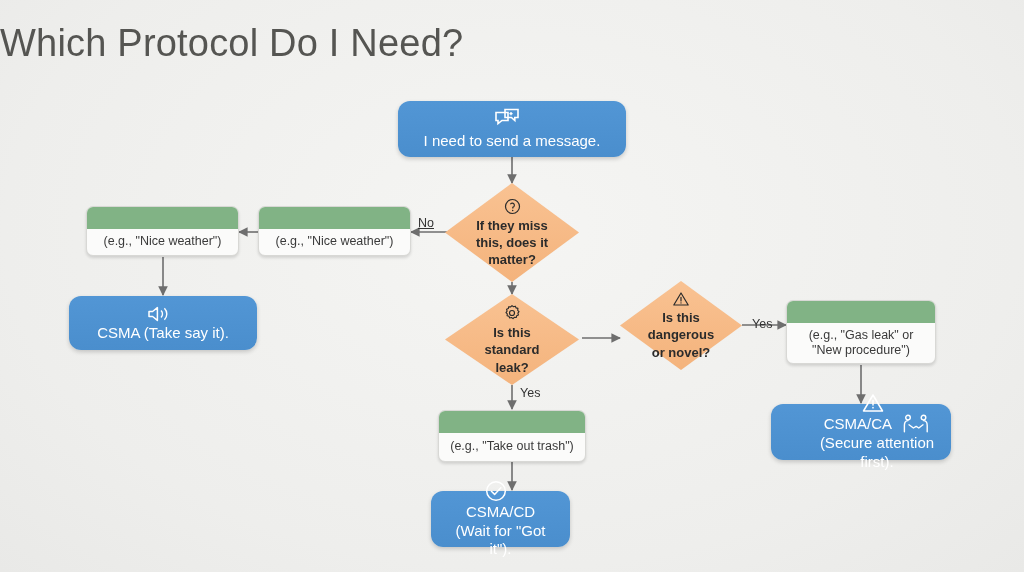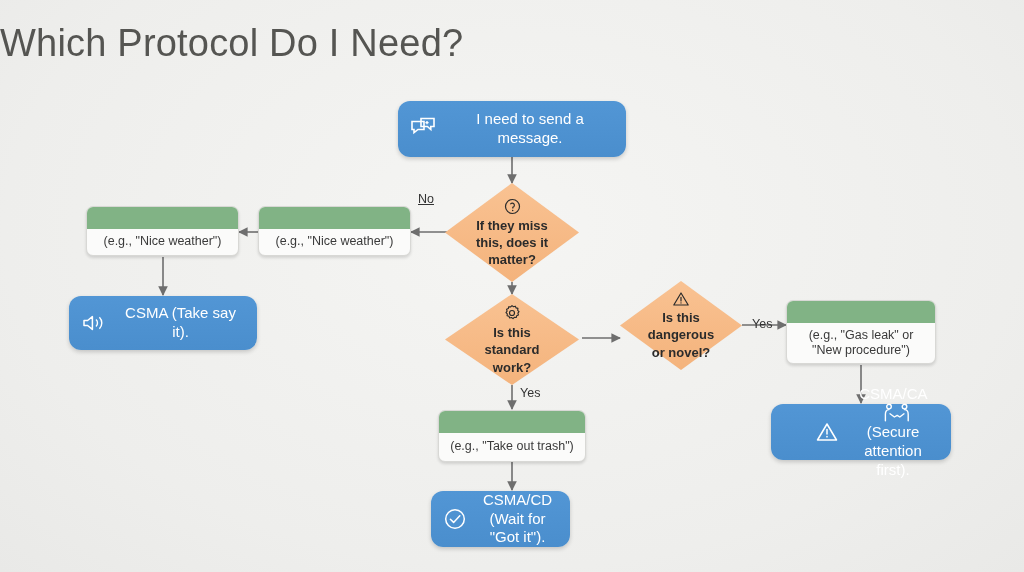--- a/index.html
+++ b/index.html
@@ -32,20 +32,21 @@
     font-size: 38px;
     font-weight: 400;
     color: #555552;
     letter-spacing: 0.2px;
   }
 
   
   .node {
     position: absolute;
     box-sizing: border-box;
+    flex-direction: column;
   }
 
   
   .blue-box {
     background: linear-gradient(180deg, #5296d5 0%, #4a8ecd 100%);
     border-radius: 12px;
     color: #ffffff;
     display: flex;
     align-items: center;
     justify-content: center;
@@ -190,21 +191,21 @@
           <path d="M6.4 6.3 a2.1 2.1 0 1 1 2.4 3 v1.1" stroke-width="1.2"></path>
           <circle cx="8.7" cy="12.4" r="0.75" fill="#2b2b2b" stroke="none"></circle>
         </svg>
       </span>
       <span class="dtext">If they miss</span>
       <span class="dtext">this, does it</span>
       <span class="dtext">matter?</span>
     </div>
   </div>
 
-  <div class="edge-label" style="left:418px; top:192px;text-decoration:underline;">No</div>
+  <div class="edge-label" style="left:418px; top:216px;text-decoration:underline;">No</div>
 
   <div class="node note" style="left:258px; top:206px; width:153px; height:50px;">
     <div class="note-head"></div>
     <div class="note-body">
       <span>(e.g., "Nice weather")</span>
     </div>
   </div>
 
   <div class="node note" style="left:86px; top:206px; width:153px; height:50px;">
     <div class="note-head"></div>
@@ -228,21 +229,21 @@
     <div class="diamond-shape"></div>
     <div class="diamond-content">
       <span class="icon" style="margin-bottom:1px;">
         <svg width="18" height="18" viewBox="0 0 18 18" fill="none" stroke="#2b2b2b" stroke-width="1.15">
           <circle cx="9" cy="9" r="2.5"></circle>
           <path d="M9 1.6 l1.5 1.1 1.8 -0.5 0.8 1.7 1.8 0.5 -0.2 1.9 1.3 1.3 -1.1 1.5 0.5 1.8 -1.7 0.8 -0.5 1.8 -1.9 -0.2 -1.3 1.3 -1.5 -1.1 -1.8 0.5 -0.8 -1.7 -1.8 -0.5 0.2 -1.9 -1.3 -1.3 1.1 -1.5 -0.5 -1.8 1.7 -0.8 0.5 -1.8 1.9 0.2 z" stroke-linejoin="round"></path>
         </svg>
       </span>
       <span class="dtext">Is this</span>
       <span class="dtext">standard</span>
-      <span class="dtext">work?</span>
+      <span class="dtext">leak?</span>
     </div>
   </div>
 
   <div class="edge-label" style="left:520px; top:386px;">Yes</div>
 
   <div class="diamond-wrap" style="left:620px; top:281px; width:122px; height:89px;">
     <div class="diamond-shape"></div>
     <div class="diamond-content">
       <span class="icon" style="margin-bottom:1px;">
         <svg width="18" height="16" viewBox="0 0 18 16" fill="none" stroke="#2b2b2b" stroke-width="1.2">

